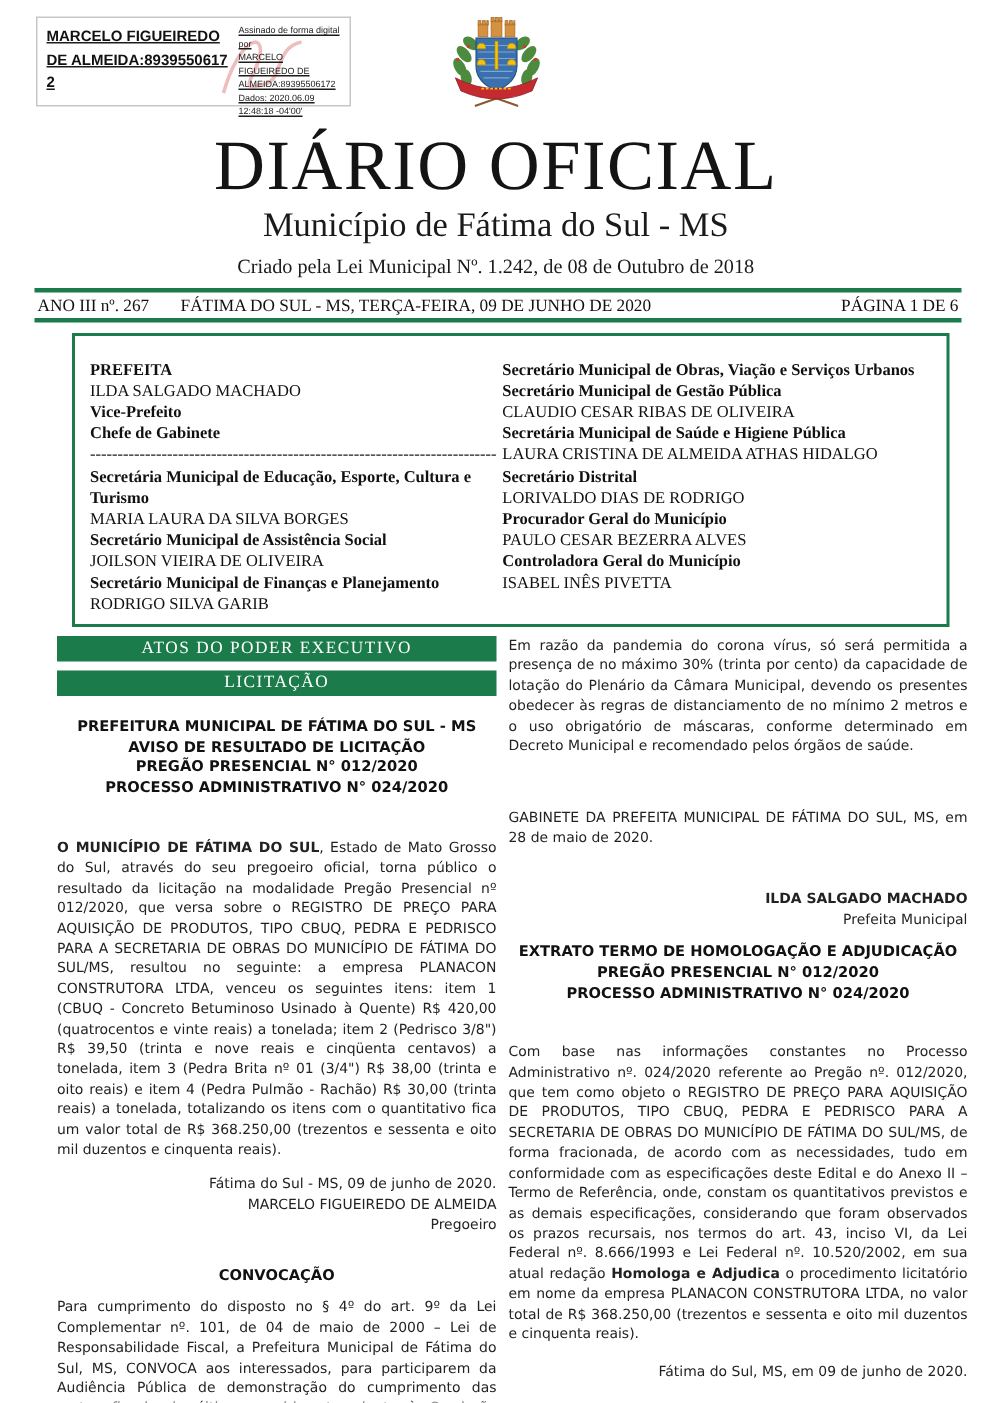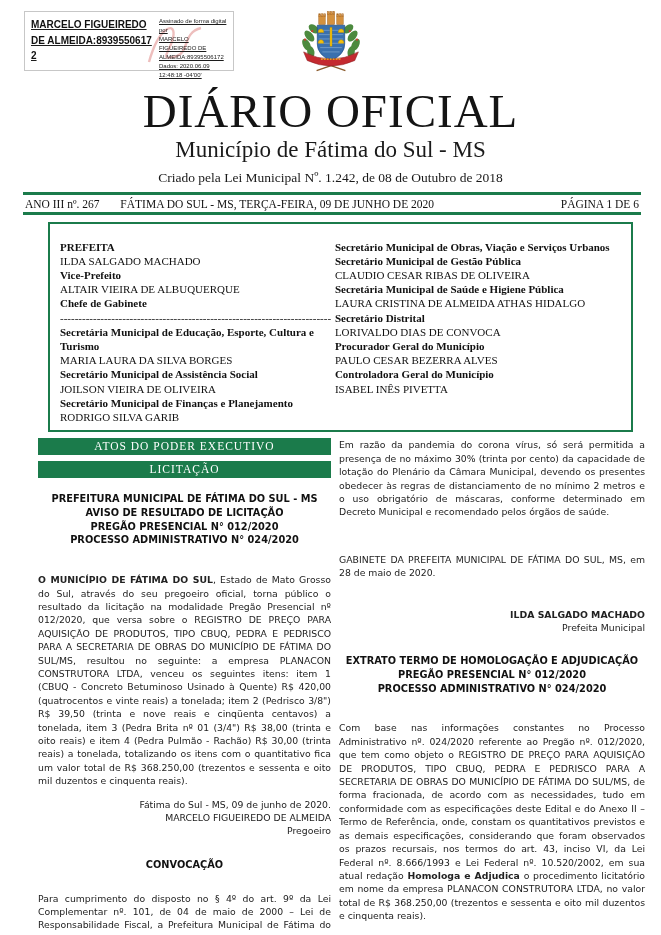--- a/index.html
+++ b/index.html
@@ -69,21 +69,21 @@
   .sec-heading{
     font-weight:bold;font-size:9.8px;line-height:1.4;text-align:center;color:#111;
   }
   .para{
     font-size:9.3px;line-height:13.4px;text-align:justify;color:#222;
   }
   .bold{font-weight:bold;}
   .right-align{text-align:right;font-size:9.3px;line-height:13.4px;color:#222;}
 
   .mt-26{margin-top:26px;} .mt-20{margin-top:20px;}
-  .mt-10{margin-top:10px;} .mt-34{margin-top:34px;} .mt-28{margin-top:28px;} .mt-12{margin-top:12px;} .mt-16{margin-top:20px;}
+  .mt-10{margin-top:10px;} .mt-34{margin-top:34px;} .mt-28{margin-top:28px;} .mt-12{margin-top:12px;} .mt-16{margin-top:8px;}
 </style>
 </head>
 <body>
 
 <div class="sig-block">
   <svg class="sig-flourish" width="70" height="52" viewBox="0 0 70 52">
     <path d="M6 44 C 16 8, 34 2, 30 20 C 27 34, 14 44, 34 38 C 46 34, 40 14, 58 10" fill="none" stroke="#e08a88" stroke-width="2.4"></path>
   </svg>
   <div class="sig-name">MARCELO FIGUEIREDO DE ALMEIDA:89395506172</div>
   <div class="sig-details">
@@ -165,38 +165,37 @@
   </div>
   <div>PÁGINA 1 DE 6</div>
 </div>
 <div class="rule"></div>
 
 <div class="officials-box serif">
   <div class="off-col left">
     <div class="off-role">PREFEITA</div>
     <div>ILDA SALGADO MACHADO</div>
     <div class="off-role">Vice-Prefeito</div>
-    <div>ALTAIR VIEIRA DE ALBUQUERQUE</div>
     <div class="off-role">Chefe de Gabinete</div>
     <div class="off-divider">--------------------------------------------------------------------------</div>
     <div class="off-role">Secretária Municipal de Educação, Esporte, Cultura e Turismo</div>
     <div>MARIA LAURA DA SILVA BORGES</div>
     <div class="off-role">Secretário Municipal de Assistência Social</div>
     <div>JOILSON VIEIRA DE OLIVEIRA</div>
     <div class="off-role">Secretário Municipal de Finanças e Planejamento</div>
     <div>RODRIGO SILVA GARIB</div>
   </div>
   <div class="off-col right">
     <div class="off-role">Secretário Municipal de Obras, Viação e Serviços Urbanos</div>
     <div class="off-role">Secretário Municipal de Gestão Pública</div>
     <div>CLAUDIO CESAR RIBAS DE OLIVEIRA</div>
     <div class="off-role">Secretária Municipal de Saúde e Higiene Pública</div>
     <div>LAURA CRISTINA DE ALMEIDA ATHAS HIDALGO</div>
     <div class="off-role">Secretário Distrital</div>
-    <div>LORIVALDO DIAS DE CONVOCA</div>
+    <div>LORIVALDO DIAS DE RODRIGO</div>
     <div class="off-role">Procurador Geral do Município</div>
     <div>PAULO CESAR BEZERRA ALVES</div>
     <div class="off-role">Controladora Geral do Município</div>
     <div>ISABEL INÊS PIVETTA</div>
   </div>
 </div>
 
 <div class="content">
 
   <div class="col-left">

